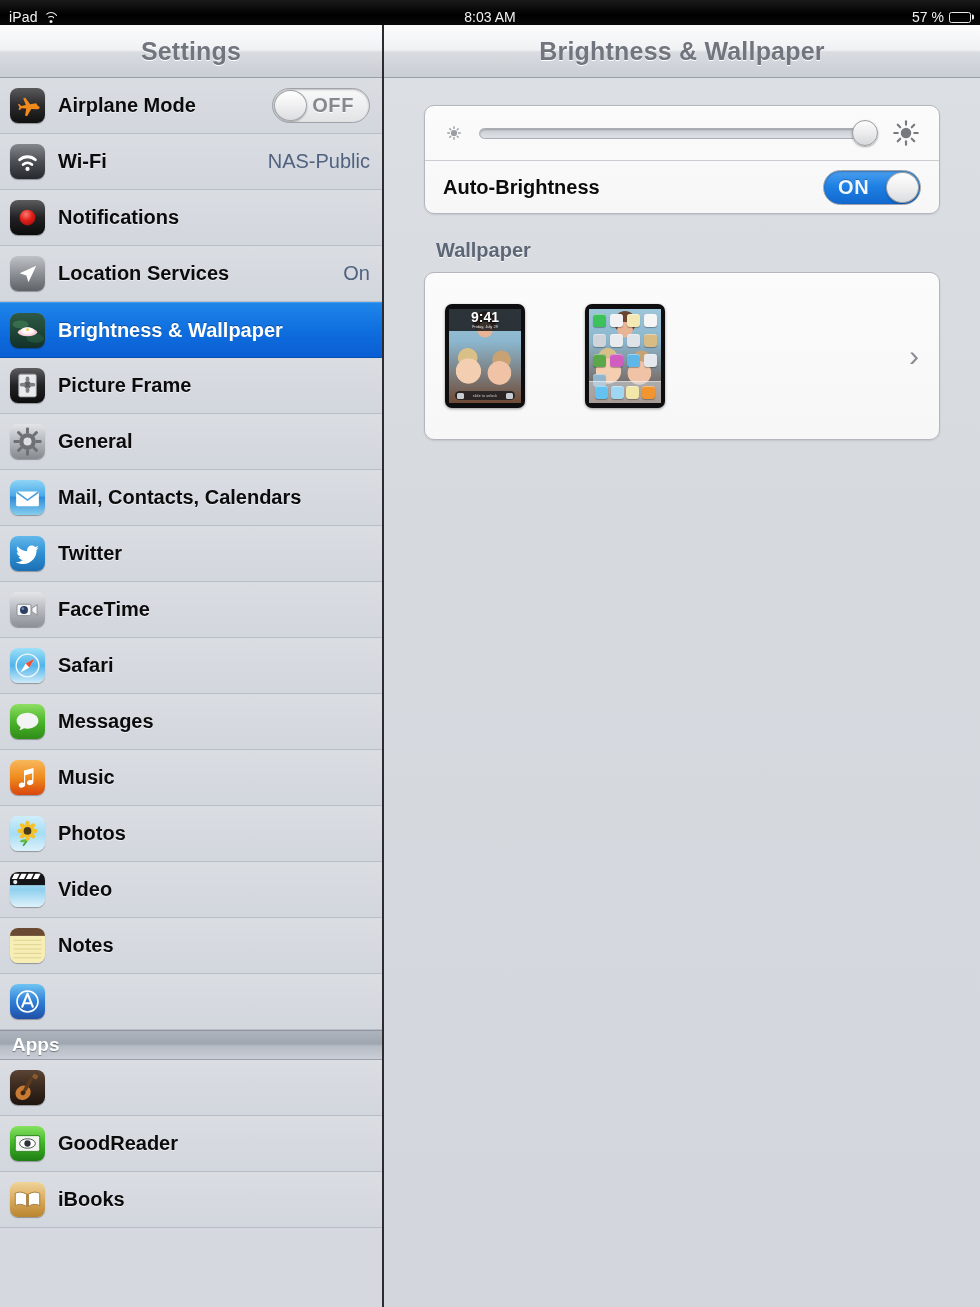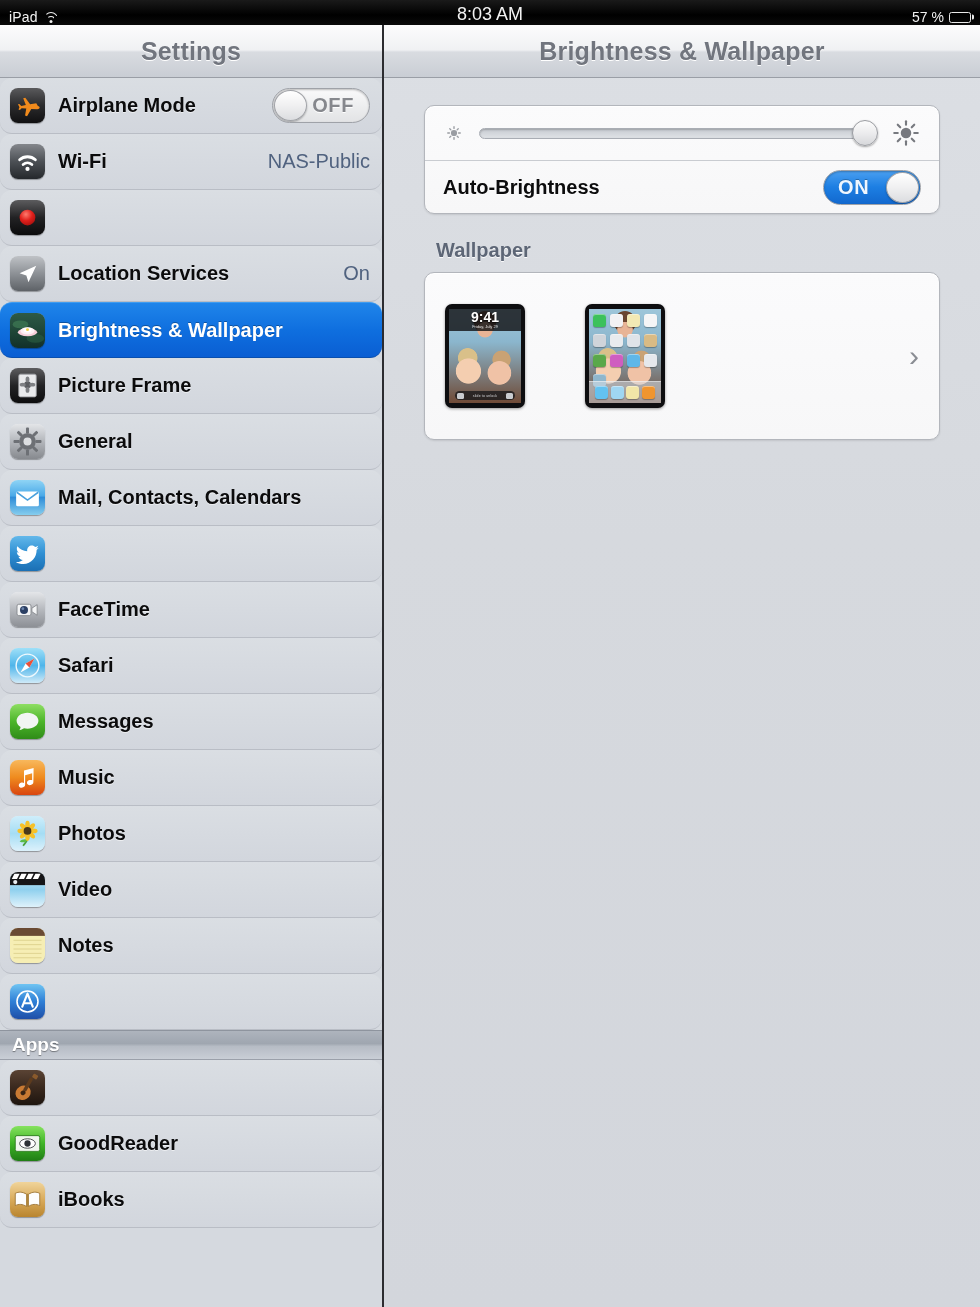--- a/index.html
+++ b/index.html
@@ -52,21 +52,21 @@
   .wifi-glyph i:nth-child(2) { width: 8px;  height: 4px; bottom: 3px; }
   .wifi-glyph i:nth-child(3) {
     width: 3px; height: 3px; bottom: 0;
     border: none; background: #f0f0f0; border-radius: 50%;
   }
 
   .sb-center {
     position: absolute;
     left: 0; right: 0;
     text-align: center;
-    font-size: 18px;
+    font-size: 14px;
     pointer-events: none;
   }
   .sb-right {
     margin-left: auto;
     display: flex;
     align-items: center;
     gap: 5px;
     font-size: 14px;
   }
   .battery {
@@ -132,21 +132,20 @@
   }
 
   .row {
     display: flex;
     align-items: center;
     height: 56px;
     padding: 0 12px 0 10px;
     border-bottom: 1px solid #b9bdc5;
     background: linear-gradient(to bottom, #dadee3 0%, #d2d6dd 100%);
     position: relative;
-    border-radius: 12px;
   }
   .row .row-icon {
     width: 35px; height: 35px;
     flex: 0 0 35px;
     border-radius: 8px;
     margin-right: 13px;
     position: relative;
     overflow: hidden;
     box-shadow: inset 0 1px 0 rgba(255,255,255,.45), 0 1px 1px rgba(0,0,0,.32);
   }
@@ -511,20 +510,21 @@
                   <radialGradient id="g_ntc" cx=".4" cy=".3" r=".8">
                     <stop offset="0" stop-color="#ff7b6e"></stop>
                     <stop offset=".5" stop-color="#e0201c"></stop>
                     <stop offset="1" stop-color="#a00f0c"></stop>
                   </radialGradient>
                 </defs>
                 <rect width="40" height="40" fill="url(#g_nt)"></rect>
                 <circle cx="20" cy="20" r="9" fill="url(#g_ntc)"></circle>
               </svg>
             </span>
+            <span class="row-label">Notifications</span>
           </div>
           <div class="row">
             <span class="row-icon">
               <svg viewBox="0 0 40 40">
                 <defs>
                   <linearGradient id="g_ls" x1="0" y1="0" x2="0" y2="1">
                     <stop offset="0" stop-color="#bfc2c6"></stop>
                     <stop offset=".5" stop-color="#8d9196"></stop>
                     <stop offset="1" stop-color="#5e6267"></stop>
                   </linearGradient>
@@ -636,20 +636,21 @@
                   <linearGradient id="g_tw" x1="0" y1="0" x2="0" y2="1">
                     <stop offset="0" stop-color="#63b8ea"></stop>
                     <stop offset=".5" stop-color="#2f8fd3"></stop>
                     <stop offset="1" stop-color="#1b6fb4"></stop>
                   </linearGradient>
                 </defs>
                 <rect width="40" height="40" fill="url(#g_tw)"></rect>
                 <path d="M33 13.4c-1 .5-2 .8-3.1.9 1.1-.7 2-1.8 2.4-3.1-1 .6-2.2 1.1-3.4 1.3-1-1-2.4-1.7-3.9-1.7-3 0-5.4 2.4-5.4 5.4 0 .4 0 .8.1 1.2-4.5-.2-8.5-2.4-11.2-5.6-.5.8-.7 1.7-.7 2.7 0 1.9.9 3.5 2.4 4.5-.9 0-1.7-.3-2.4-.7v.1c0 2.6 1.9 4.8 4.3 5.3-.4.1-.9.2-1.4.2-.4 0-.7 0-1-.1.7 2.1 2.7 3.7 5 3.7-1.8 1.5-4.2 2.3-6.7 2.3-.4 0-.9 0-1.3-.1 2.4 1.5 5.3 2.4 8.3 2.4 10 0 15.4-8.3 15.4-15.4v-.7c1.1-.8 2-1.8 2.6-2.9z" fill="#fff"></path>
               </svg>
             </span>
+            <span class="row-label">Twitter</span>
           </div>
           <div class="row">
             <span class="row-icon">
               <svg viewBox="0 0 40 40">
                 <defs>
                   <linearGradient id="g_ft" x1="0" y1="0" x2="0" y2="1">
                     <stop offset="0" stop-color="#e4e6e9"></stop>
                     <stop offset=".5" stop-color="#b6b9be"></stop>
                     <stop offset="1" stop-color="#8c8f95"></stop>
                   </linearGradient>

